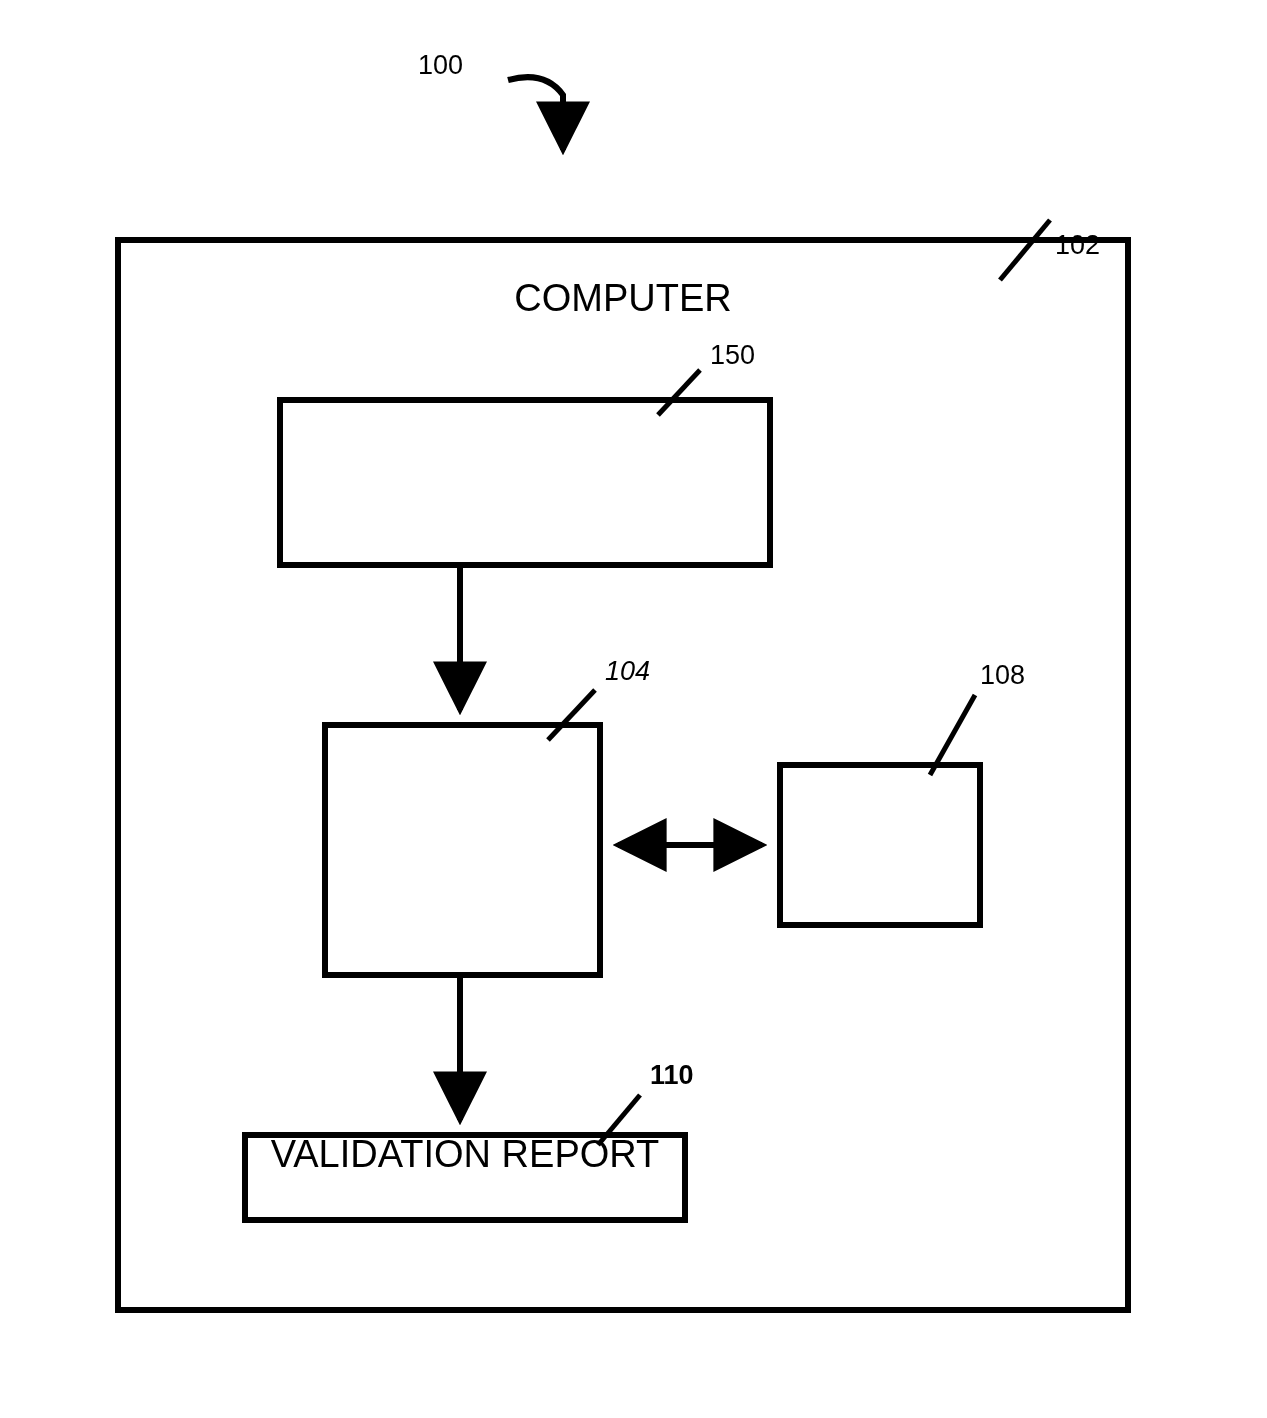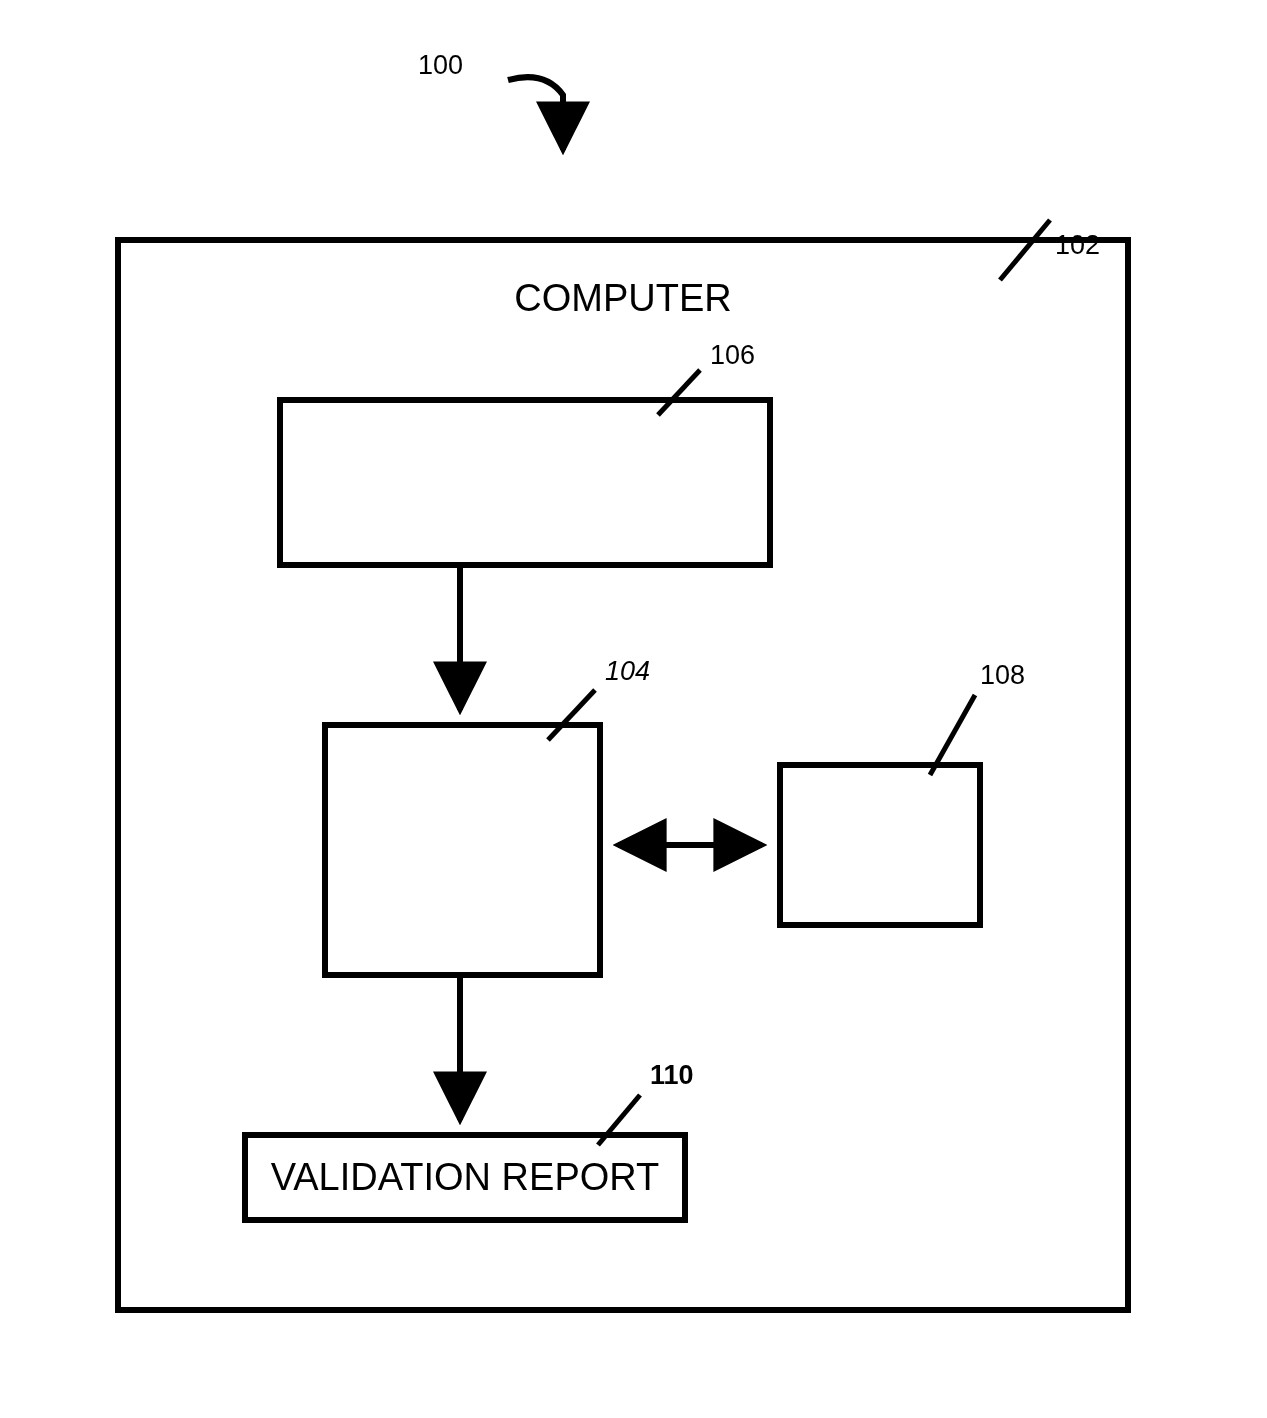--- a/index.html
+++ b/index.html
@@ -73,21 +73,21 @@
 
     <line x1="460" y1="975" x2="460" y2="1120" stroke="#000" stroke-width="6" marker-end="url(#arrow)"></line>
 
     <rect x="245" y="1135" width="440" height="85" fill="none" stroke="#000" stroke-width="6"></rect>
 
     <line x1="640" y1="1095" x2="598" y2="1145" stroke="#000" stroke-width="5"></line>
   </svg>
 
   <div class="label" style="left:418px; top:50px;">100</div>
   <div class="label" style="left:1055px; top:195px;margin-top:35px;">102</div>
-  <div class="label" style="left:710px; top:340px;">106</div>
+  <div class="label" style="left:710px; top:340px;">150</div>
   <div class="label" style="left:605px; top:656px;font-style:italic;">104</div>
   <div class="label" style="left:980px; top:660px;">108</div>
   <div class="label" style="left:650px; top:1060px;font-weight:bold;">110</div>
 
   <div class="box-label" style="left:118px; top:275px; width:1010px;">COMPUTER</div>
-  <div class="box-label" style="left:245px; top:1135px; width:440px; height:85px;">VALIDATION REPORT</div>
+  <div class="box-label" style="left:245px; top:1112px; width:440px; height:85px;">VALIDATION REPORT</div>
 
 </div>
 
 </body></html>

